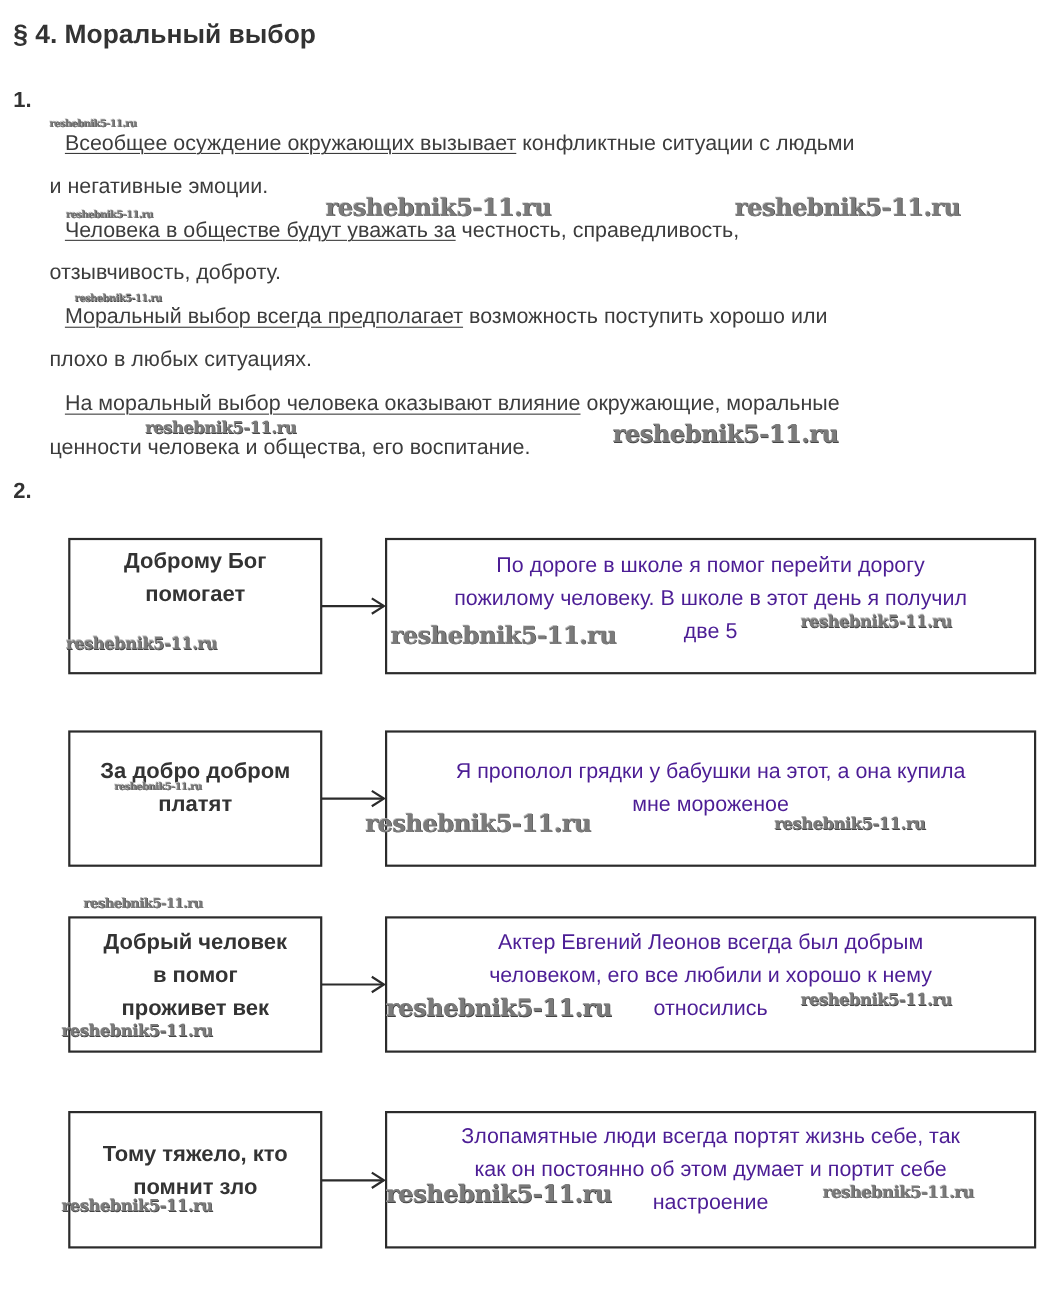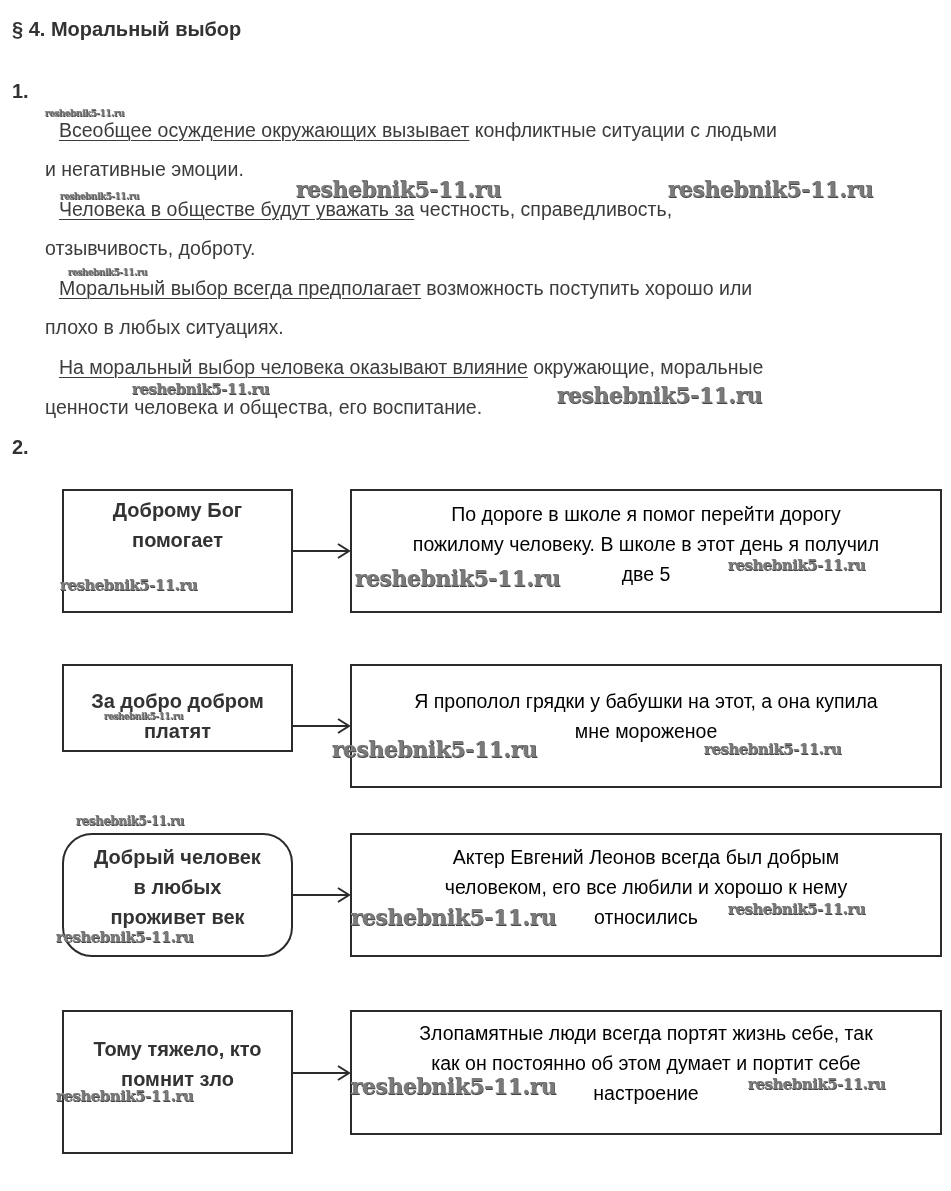--- a/index.html
+++ b/index.html
@@ -1,35 +1,35 @@
 <!DOCTYPE html>
 <html><head>
 <meta charset="utf-8">
 <style>
   html, body { margin: 0; padding: 0; background: #ffffff; }
   body {
     width: 951px; height: 1191px; position: relative; overflow: hidden;
     font-family: "Liberation Sans", sans-serif; color: #3a3a3a;
   }
   .abs { position: absolute; }
-  .title { left: 12px; top: 18px; font-size: 20px; font-weight: bold; color: #333; }
+  .title { left: 12px; top: 18px; font-size: 24px; font-weight: bold; color: #333; }
   .qnum { font-size: 20px; font-weight: bold; color: #333; }
   .line { position: absolute; left: 45px; font-size: 19.5px; color: #3c3c3c; white-space: nowrap; }
   .u { text-decoration: underline; text-underline-offset: 3px; text-decoration-thickness: 1px; margin-left: 14px; }
   .wm { position: absolute; font-family: "DejaVu Serif", serif; font-weight: bold; color: #7a7a7a;
         white-space: nowrap; letter-spacing: -0.5px;
         text-shadow: 0.5px 0.5px 0 #444, -0.5px -0.5px 0 #bbb; }
   .wm-big { font-size: 22px; }
   .wm-mid { font-size: 15px; }
   .wm-tiny { font-size: 9px; }
   .box { position: absolute; border: 2px solid #2b2b2b; box-sizing: border-box; background: transparent; }
   .lbox { left: 62px; width: 231px; display: flex; flex-direction: column; align-items: center;
           justify-content: flex-start; text-align: center; font-weight: bold; font-size: 20px;
           color: #333; line-height: 30px; }
-  .rbox { left: 350px; width: 592px; text-align: center; font-size: 19.5px; color: #000000; line-height: 30px; }
+  .rbox { left: 350px; width: 592px; text-align: center; font-size: 19.5px; color: #4c1d95; line-height: 30px; }
   .arrow { position: absolute; left: 292px; width: 60px; height: 20px; }
 </style>
 </head>
 <body>
 
 <div class="abs title">§ 4. Моральный выбор</div>
 
 <div class="abs qnum" style="left:12px; top:80px;">1.</div>
 
 <div>
@@ -52,49 +52,49 @@
 <svg class="arrow" style="top:541px;" viewBox="0 0 60 20">
   <line x1="0" y1="10" x2="57" y2="10" stroke="#2b2b2b" stroke-width="2"></line>
   <polyline points="46,3 57,10 46,17" fill="none" stroke="#2b2b2b" stroke-width="2"></polyline>
 </svg>
 <div class="box rbox" style="top:489px; height:124px; padding-top:8px;">
   <div>По дороге в школе я помог перейти дорогу</div>
   <div>пожилому человеку. В школе в этот день я получил</div>
   <div>две 5</div>
 </div>
 
-<div class="box lbox" style="top:664px; height:88px; padding-top:20px;">
+<div class="box lbox" style="top:664px; height:124px; padding-top:20px;">
   <div>За добро добром</div>
   <div>платят</div>
 </div>
 <svg class="arrow" style="top:716px;" viewBox="0 0 60 20">
   <line x1="0" y1="10" x2="57" y2="10" stroke="#2b2b2b" stroke-width="2"></line>
   <polyline points="46,3 57,10 46,17" fill="none" stroke="#2b2b2b" stroke-width="2"></polyline>
 </svg>
 <div class="box rbox" style="top:664px; height:124px; padding-top:20px;">
   <div>Я прополол грядки у бабушки на этот, а она купила</div>
   <div>мне мороженое</div>
 </div>
 
-<div class="box lbox" style="top:833px; height:124px; padding-top:7px;border-radius:30px;">
+<div class="box lbox" style="top:833px; height:124px; padding-top:7px;">
   <div>Добрый человек</div>
-  <div>в любых</div>
+  <div>в помог</div>
   <div>проживет век</div>
 </div>
 <svg class="arrow" style="top:885px;" viewBox="0 0 60 20">
   <line x1="0" y1="10" x2="57" y2="10" stroke="#2b2b2b" stroke-width="2"></line>
   <polyline points="46,3 57,10 46,17" fill="none" stroke="#2b2b2b" stroke-width="2"></polyline>
 </svg>
 <div class="box rbox" style="top:833px; height:124px; padding-top:7px;">
   <div>Актер Евгений Леонов всегда был добрым</div>
   <div>человеком, его все любили и хорошо к нему</div>
   <div>относились</div>
 </div>
 
-<div class="box lbox" style="top:1010px; height:144px; padding-top:22px;">
+<div class="box lbox" style="top:1010px; height:125px; padding-top:22px;">
   <div>Тому тяжело, кто</div>
   <div>помнит зло</div>
 </div>
 <svg class="arrow" style="top:1063px;" viewBox="0 0 60 20">
   <line x1="0" y1="10" x2="57" y2="10" stroke="#2b2b2b" stroke-width="2"></line>
   <polyline points="46,3 57,10 46,17" fill="none" stroke="#2b2b2b" stroke-width="2"></polyline>
 </svg>
 <div class="box rbox" style="top:1010px; height:125px; padding-top:6px;">
   <div>Злопамятные люди всегда портят жизнь себе, так</div>
   <div>как он постоянно об этом думает и портит себе</div>

